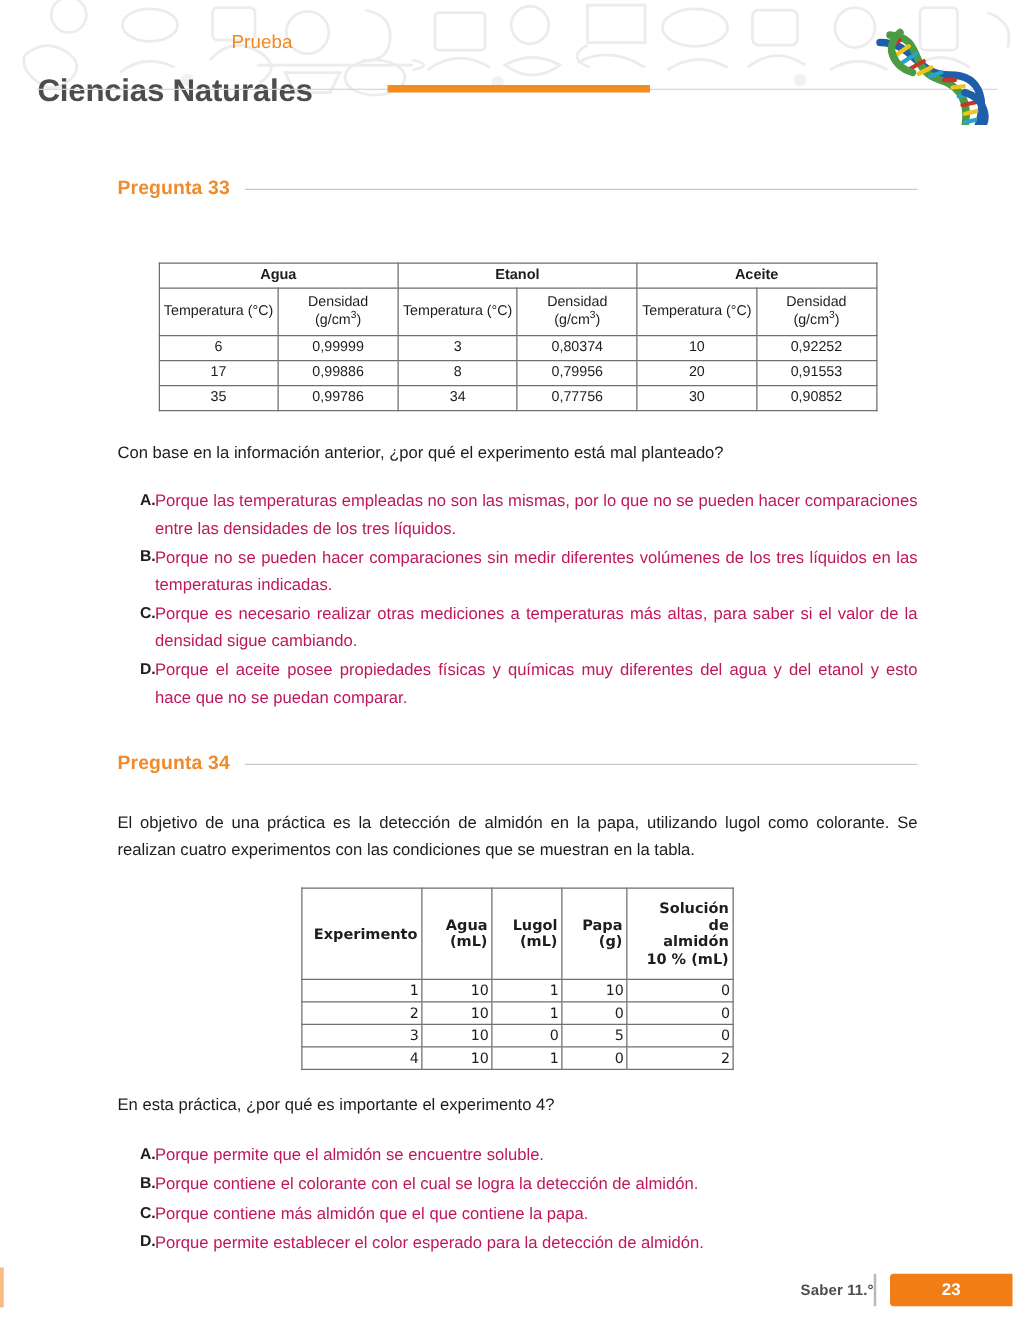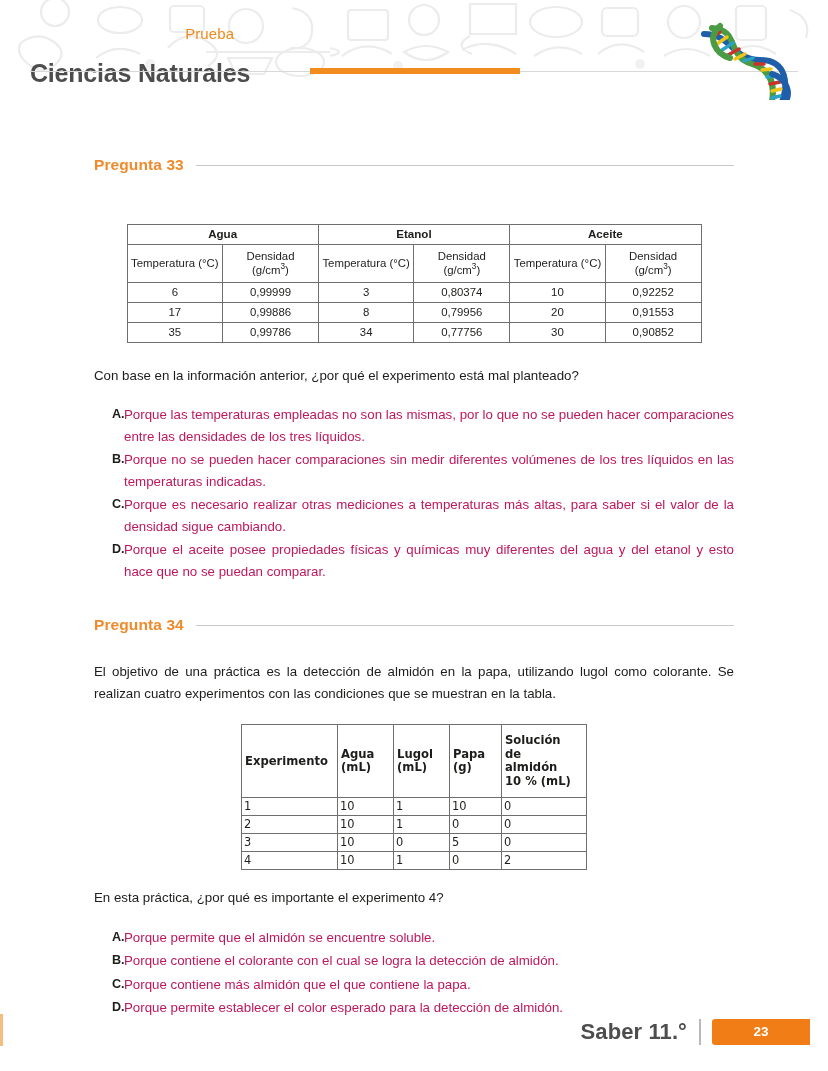--- a/index.html
+++ b/index.html
@@ -80,21 +80,21 @@
 
   
   .page {
     position: absolute;
     left: 0;
     top: 100px;
     width: 828px;
   }
   .content {
     position: relative;
-    margin: 14px auto;
+    margin: 0 auto;
     width: 640px;
   }
 
   
   .q-head {
     display: flex;
     align-items: center;
     gap: 12px;
     margin: 0;
     padding: 0;
@@ -200,21 +200,21 @@
     justify-content: center;
   }
   table.t2 {
     border-collapse: collapse;
     border: 1.4px solid #3c3c3b;
     table-layout: fixed;
     background: #fff;
   }
   table.t2 th, table.t2 td {
     border: 1px solid #6f6f6e;
-    text-align: left;
+    text-align: right;
     color: #1d1d1b;
     padding: 1px 2px;
     line-height: 1.18;
   }
   table.t2 th {
     font-family: "DejaVu Sans", sans-serif;
     font-weight: bold;
     font-size: 11.6px;
     padding: 5px 3px;
     vertical-align: middle;
@@ -241,24 +241,24 @@
   }
   .footer-inner {
     position: absolute;
     right: 18px;
     top: 8px;
     display: flex;
     align-items: center;
     gap: 0;
   }
   .footer-label {
-    font-size: 22px;
+    font-size: 12px;
     font-weight: bold;
     color: #4d4d4d;
-    padding-right: 12px;
+    padding-right: 0;
     letter-spacing: 0.1px;
   }
   .footer-divider {
     width: 2px;
     height: 26px;
     background: #b9b9b9;
     margin-right: 11px;
   }
   .footer-page {
     background: #f07d16;

